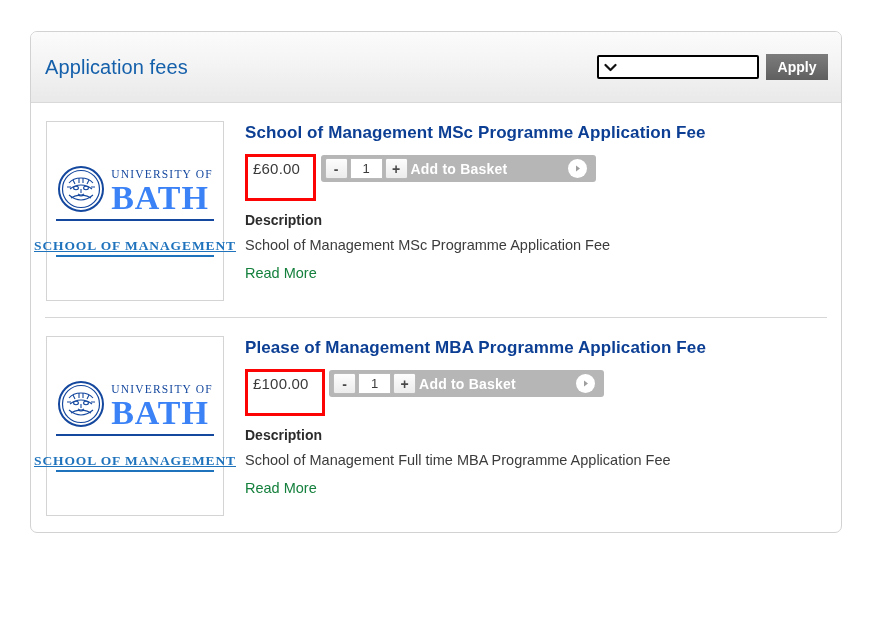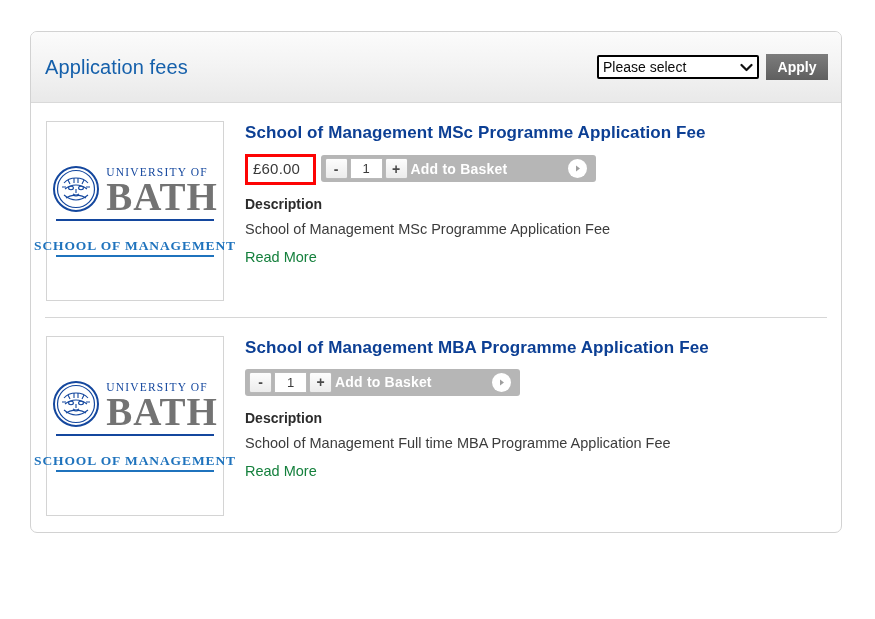--- a/index.html
+++ b/index.html
@@ -148,41 +148,42 @@
   .logo-univ {
     font-family: "Liberation Serif", serif;
     font-size: 11.5px;
     letter-spacing: 1.2px;
     color: #14479e;
     display: block;
     margin-bottom: 1px;
   }
   .logo-bath {
     font-family: "Liberation Serif", serif;
-    font-size: 39px;
+    font-size: 34px;
     font-weight: bold;
     letter-spacing: 1px;
-    color: #737373;
+    color: #3b82f6;
     display: block;
     line-height: .92;
   }
   .logo-rule {
     width: 158px;
     height: 2px;
     background: #14479e;
     margin-top: 2px;
   }
   .logo-school {
     font-family: "Liberation Serif", serif;
     font-size: 13.5px;
     font-weight: bold;
     letter-spacing: .9px;
     color: #1f73bd;
     margin-top: 17px;
     white-space: nowrap;
+    text-decoration: underline;
   }
   .logo-rule2 {
     width: 158px;
     height: 2px;
     background: #1f73bd;
     margin-top: 1px;
   }
 
   
   .product-info {
@@ -197,21 +198,21 @@
     font-weight: bold;
     color: #0c3f94;
     margin: 0 0 11px 0;
     line-height: 1.15;
     letter-spacing: .1px;
   }
 
   .price-box {
     display: inline-block;
     border: 3px solid #fd0404;
-    padding: 3px 13px 4px 5px;
+    padding: 3px 13px 20px 5px;
     margin-bottom: 11px;
     background: #ffffff;
   }
   .price-text {
     font-size: 15px;
     color: #3a3a3a;
     letter-spacing: .2px;
     font-family: "Liberation Sans", sans-serif;
   }
 
@@ -306,21 +307,20 @@
 <div class="page">
 
   <div class="panel">
 
     <div class="panel-header">
       <div class="panel-title">Application fees</div>
 
       <div class="header-controls">
 
         <div class="fee-select">
-          <span class="sel-label">Please select</span>
           <span class="chev">
             <svg width="13" height="9" viewBox="0 0 13 9">
               <path d="M1.5 2 L6.5 7 L11.5 2" fill="none" stroke="#111111" stroke-width="2.2" stroke-linecap="round" stroke-linejoin="round"></path>
             </svg>
           </span>
         </div>
 
         <button class="apply-btn">Apply</button>
       </div>
     </div>
@@ -414,22 +414,25 @@
                 <span class="logo-bath">BATH</span>
               </span>
             </div>
             <div class="logo-rule"></div>
             <div class="logo-school">SCHOOL OF MANAGEMENT</div>
             <div class="logo-rule2"></div>
           </div>
         </div>
 
         <div class="product-info">
-          <h2 class="product-title">School of Management MBA Programme Application Fee</h2>
-
+          <h2 class="product-title">Please of Management MBA Programme Application Fee</h2>
+
+          <div class="price-box">
+            <span class="price-text">£100.00</span>
+          </div>
 
           <div class="basket-bar">
             <button class="qty-btn">-</button>
             <input class="qty-input" type="text" value="1" style="">
             <button class="qty-btn">+</button>
             <span class="basket-label">Add to Basket</span>
             <span class="go-circle">
               <svg width="11" height="11" viewBox="0 0 11 11">
                 <path d="M4 2.6 L8 5.5 L4 8.4 Z" fill="#9e9e9e"></path>
               </svg>

